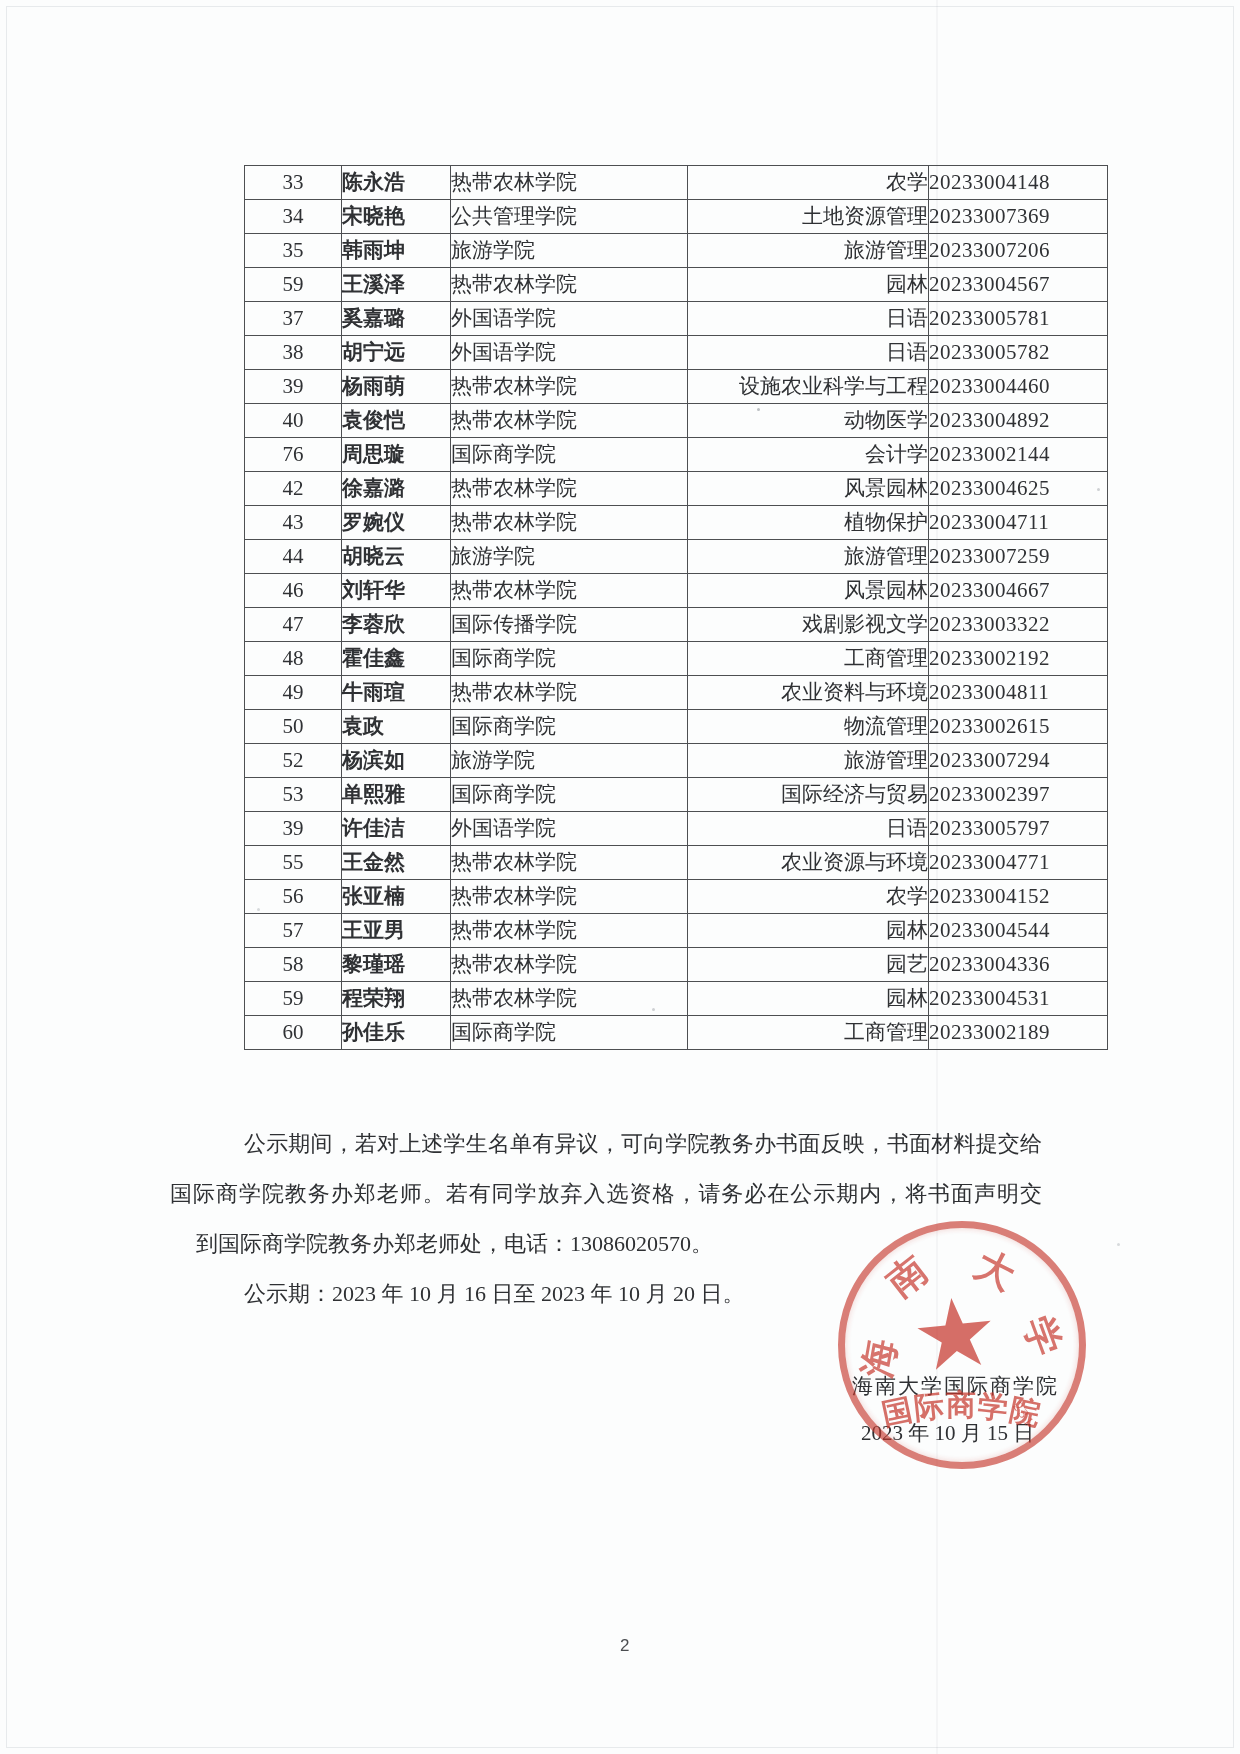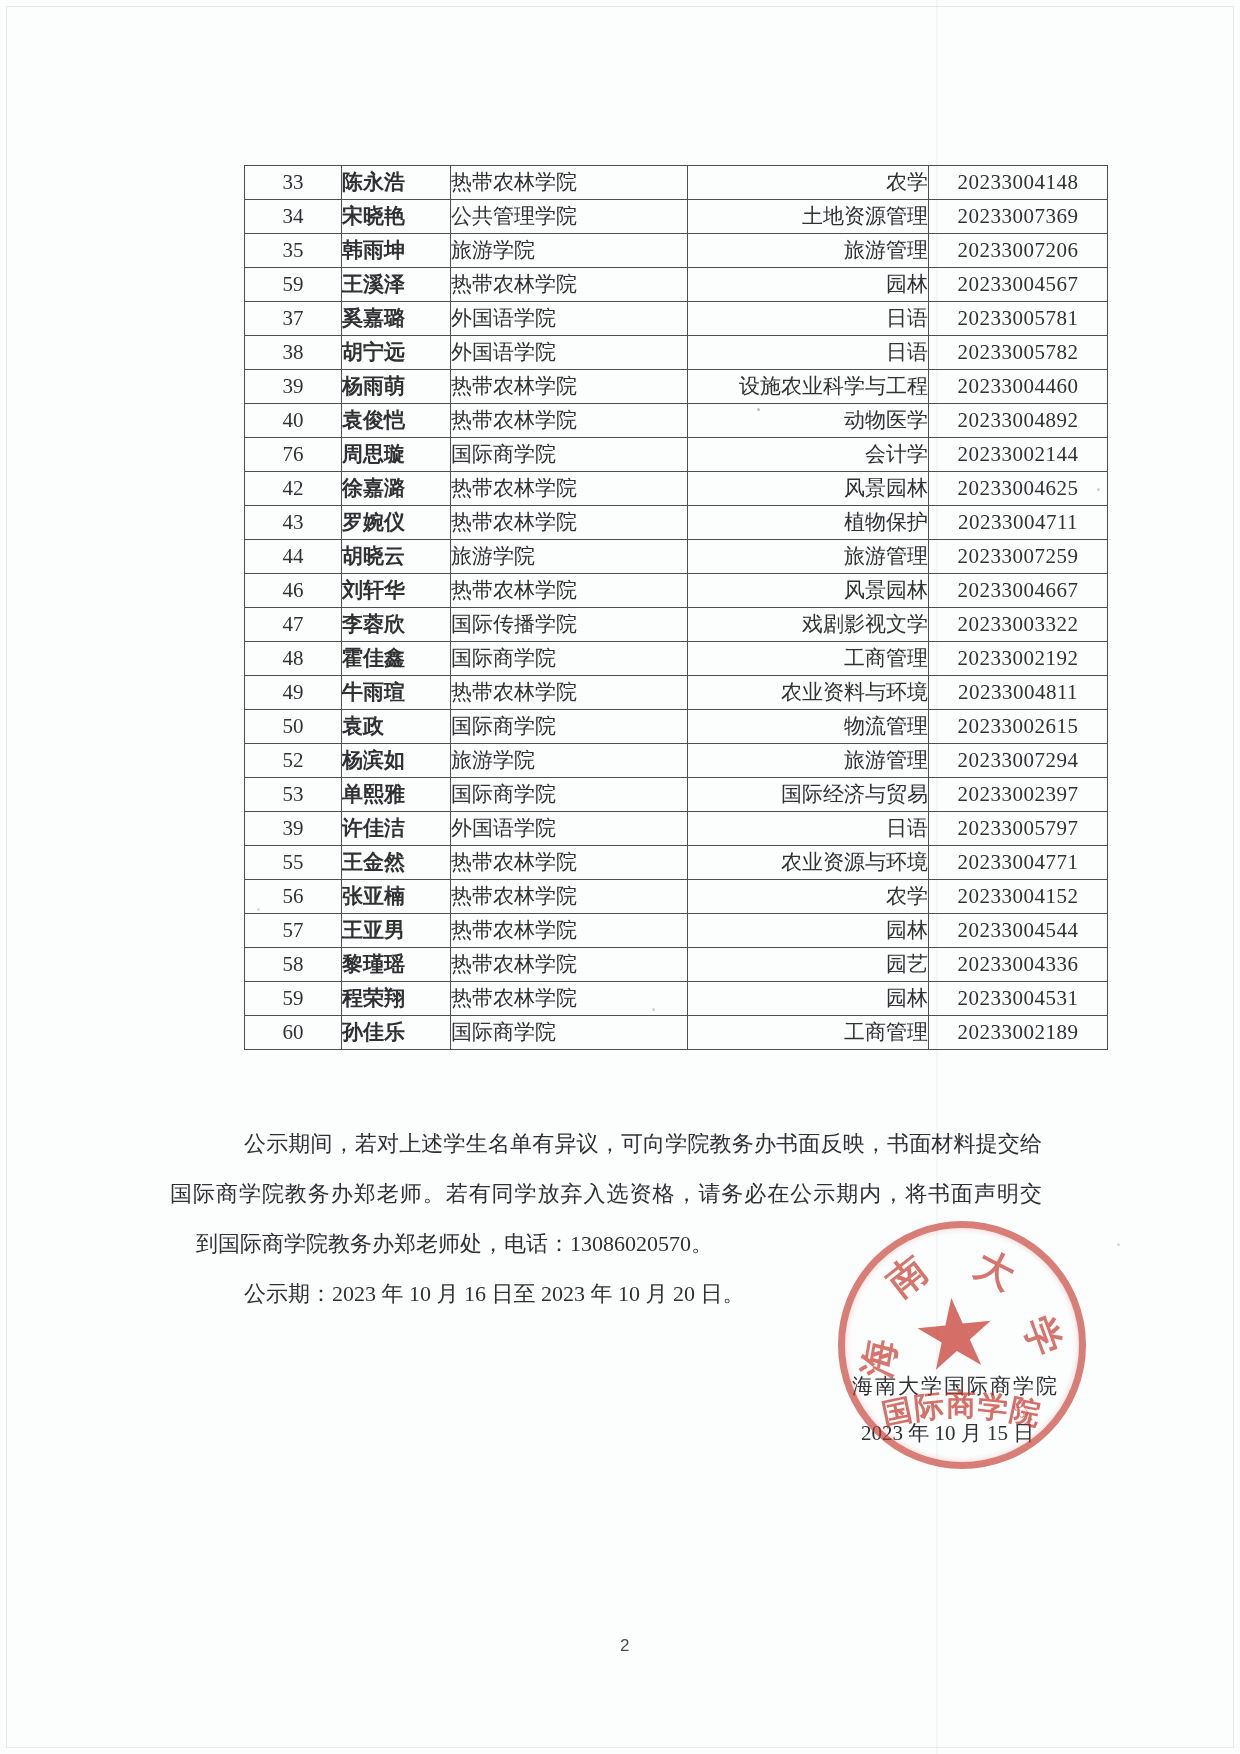--- a/index.html
+++ b/index.html
@@ -30,21 +30,21 @@
   table.roster{border-collapse:collapse;width:858px;table-layout:fixed;}
   table.roster td{
     border:1px solid #4d4f52;height:33px;padding:0;
     font-size:21px;color:#2f3134;line-height:33px;
     white-space:nowrap;overflow:hidden;
   }
   td.c-no{width:96px;text-align:center;}
   td.c-name{width:108px;padding-left:12px;font-weight:bold;}
   td.c-college{width:236px;padding-left:14px;}
   td.c-major{width:240px;padding-left:14px;text-align:right;}
-  td.c-id{width:178px;text-align:center;letter-spacing:0.5px;}
+  td.c-id{width:178px;letter-spacing:0.5px;}
   
   .notice-line{
     position:absolute;left:170px;width:872px;height:30px;
     font-size:22px;color:#2e3033;white-space:nowrap;
   }
   .justify{text-align:justify;text-align-last:justify;white-space:normal;}
   .nl1{top:1129px;padding-left:74px;width:798px;}
   .nl2{top:1179px;}
   .nl3{top:1229px;padding-left:26px;}
   .nl4{top:1279px;padding-left:74px;}

